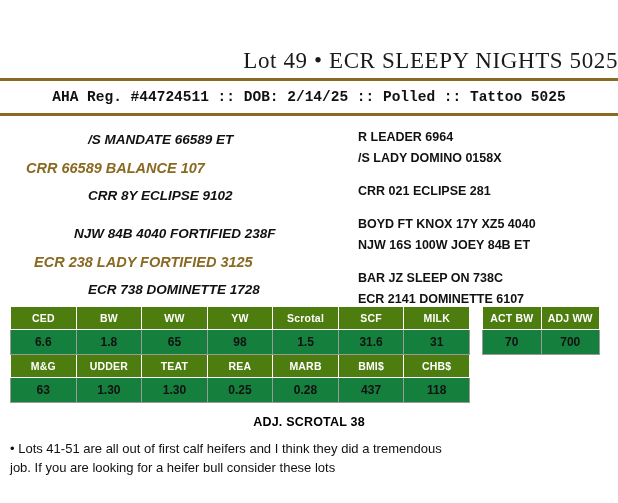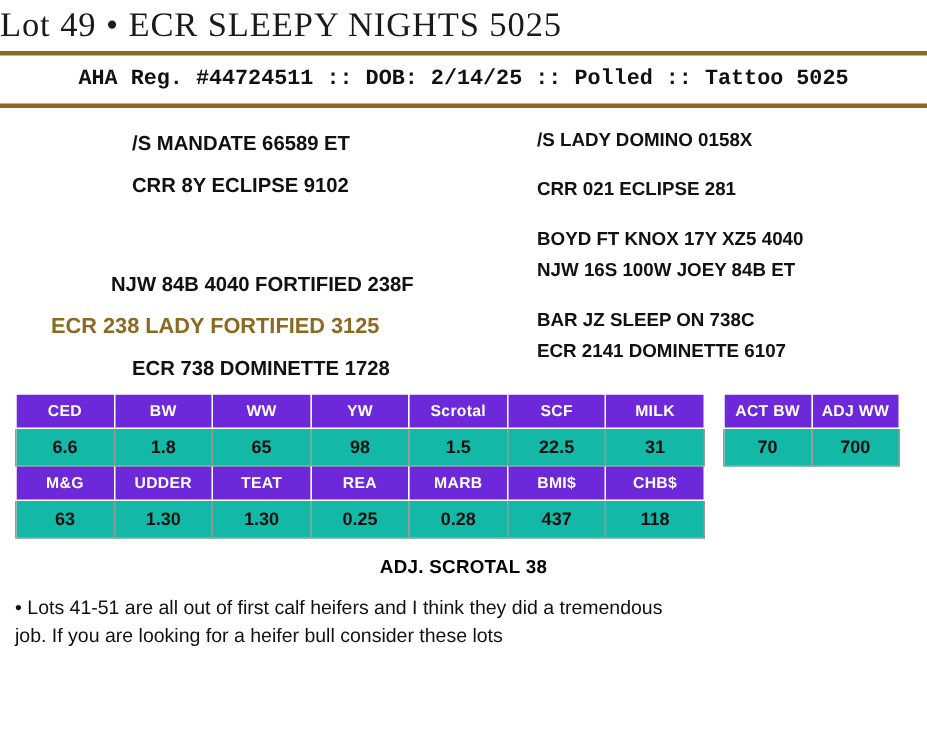--- a/index.html
+++ b/index.html
@@ -20,21 +20,22 @@
     height: 503px;
     box-sizing: border-box;
   }
 
   
   .title-bar {
     height: 34px;
     border-bottom: 3px solid #8a6a22;
     display: flex;
     align-items: center;
-    justify-content: flex-start;
+    justify-content: flex-end;
+    margin-top: 44px;
   }
   .lot-title {
     font-family: "Liberation Serif", serif;
     font-size: 23px;
     letter-spacing: 0.6px;
     color: #1a1a1a;
     white-space: nowrap;
   }
 
   
@@ -69,20 +70,21 @@
   }
   .ped-right {
     width: 260px;
     padding-left: 6px;
     padding-top: 1px;
   }
 
   .sire-block, .dam-block {
     height: 86px;
     position: relative;
+    font-style: italic;
   }
   .dam-block { margin-top: 8px; }
 
   .ped-line {
     font-size: 13.5px;
     font-weight: bold;
     line-height: 28px;
     white-space: nowrap;
     color: #111111;
   }
@@ -113,36 +115,36 @@
     box-sizing: border-box;
   }
   table.epd {
     border-collapse: collapse;
     table-layout: fixed;
   }
   table.epd.main { width: 460px; }
   table.epd.side { width: 118px; margin-left: 12px; }
 
   table.epd th {
-    background: #6d28d9;
+    background: #4d7c0f;
     color: #ffffff;
     font-size: 10.5px;
     font-weight: bold;
     height: 20px;
     border: 1px solid #ffffff;
     letter-spacing: 0.2px;
   }
   table.epd td {
     text-align: center;
     font-size: 12px;
     font-weight: bold;
     height: 22px;
     border: 1px solid #9a9a9a;
     color: #111111;
-    background: #14b8a6;
+    background: #15803d;
   }
 
   
   .scrotal-note {
     text-align: center;
     color: #000000;
     font-size: 12.5px;
     font-weight: bold;
     margin-top: 12px;
     letter-spacing: 0.2px;
@@ -175,32 +177,34 @@
   <div class="reg-bar">
     <div class="reg-text">AHA Reg. #44724511 :: DOB: 2/14/25 :: Polled :: Tattoo 5025</div>
   </div>
 
   <div class="pedigree">
 
     <div class="ped-col ped-left">
 
       <div class="sire-block">
         <div class="ped-line top-sire">/S MANDATE 66589 ET</div>
+        <div class="ped-line name">CRR 66589 BALANCE 107</div>
         <div class="ped-line indent2">CRR 8Y ECLIPSE 9102</div>
       </div>
 
       <div class="dam-block">
         <div class="ped-line indent1">NJW 84B 4040 FORTIFIED 238F</div>
         <div class="ped-line name dam">ECR 238 LADY FORTIFIED 3125</div>
         <div class="ped-line indent2">ECR 738 DOMINETTE 1728</div>
       </div>
 
     </div>
 
     <div class="ped-col ped-right">
+      <div class="r-line">R LEADER 6964</div>
       <div class="r-line">/S LADY DOMINO 0158X</div>
       <div class="r-gap"></div>
       <div class="r-line">CRR 021 ECLIPSE 281</div>
       <div class="r-gap"></div>
       <div class="r-line">BOYD FT KNOX 17Y XZ5 4040</div>
       <div class="r-line">NJW 16S 100W JOEY 84B ET</div>
       <div class="r-gap"></div>
       <div class="r-line">BAR JZ SLEEP ON 738C</div>
       <div class="r-line">ECR 2141 DOMINETTE 6107</div>
     </div>
@@ -219,21 +223,21 @@
         <th>Scrotal</th>
         <th>SCF</th>
         <th>MILK</th>
       </tr>
       <tr>
         <td>6.6</td>
         <td>1.8</td>
         <td>65</td>
         <td>98</td>
         <td>1.5</td>
-        <td>22.5</td>
+        <td>31.6</td>
         <td>31</td>
       </tr>
       <tr>
         <th>M&amp;G</th>
         <th>UDDER</th>
         <th>TEAT</th>
         <th>REA</th>
         <th>MARB</th>
         <th>BMI$</th>
         <th>CHB$</th>

